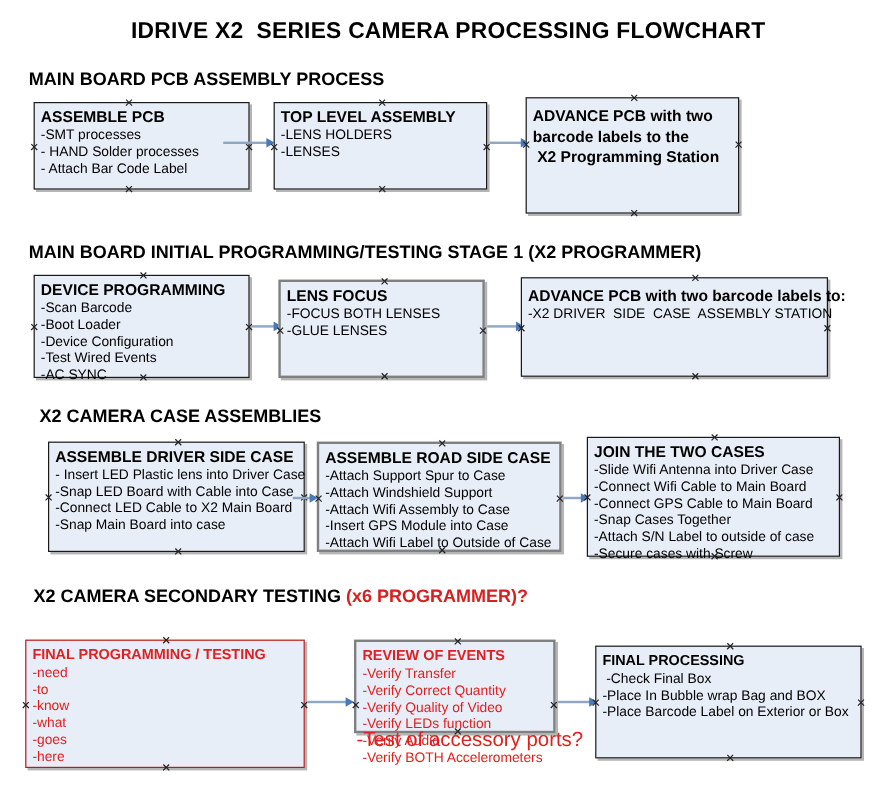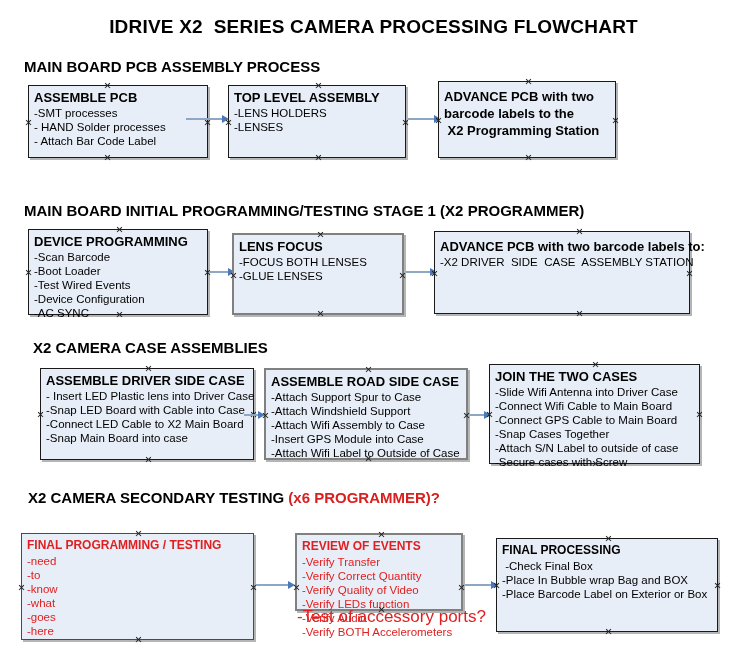--- a/index.html
+++ b/index.html
@@ -175,38 +175,38 @@
     <span class="handle" style="left:86px; bottom:-4px;"></span>
     <span class="handle" style="left:-4px; top:33px;"></span>
     <span class="handle" style="right:-4px; top:33px;"></span>
   </div>
 
   <div class="connector" style="left:408px; top:114px; width:34px;">
     <div class="conn-line" style="width:27px;"></div>
     <div class="conn-head" style="left:26px;"></div>
   </div>
 
-  <div class="pbox" style="left:438px; top:81px; width:178px; height:77px; padding-top:6px;">
+  <div class="pbox" style="left:438px; top:81px; width:178px; height:97px; padding-top:6px;">
     <div class="box-line bold">ADVANCE PCB with two</div>
     <div class="box-line bold">barcode labels to the</div>
     <div class="box-line bold"> X2 Programming Station</div>
     <span class="handle" style="left:86px; top:-4px;"></span>
     <span class="handle" style="left:86px; bottom:-4px;"></span>
     <span class="handle" style="left:-4px; top:35px;"></span>
     <span class="handle" style="right:-4px; top:35px;"></span>
   </div>
 
   <div class="section-heading" style="left:24px; top:202px;">MAIN BOARD INITIAL PROGRAMMING/TESTING STAGE 1 (X2 PROGRAMMER)</div>
 
   <div class="pbox" style="left:28px; top:229px; width:180px; height:86px;">
     <div class="box-title">DEVICE PROGRAMMING</div>
     <div class="box-line">-Scan Barcode</div>
     <div class="box-line">-Boot Loader</div>
+    <div class="box-line">-Device Configuration</div>
     <div class="box-line">-Test Wired Events</div>
-    <div class="box-line">-Device Configuration</div>
     <div class="box-line">-AC SYNC</div>
     <span class="handle" style="left:87px; top:-4px;"></span>
     <span class="handle" style="left:87px; bottom:-4px;"></span>
     <span class="handle" style="left:-4px; top:39px;"></span>
     <span class="handle" style="right:-4px; top:39px;"></span>
   </div>
 
   <div class="connector" style="left:210px; top:267px; width:26px;">
     <div class="conn-line" style="width:19px;"></div>
     <div class="conn-head" style="left:18px;"></div>

